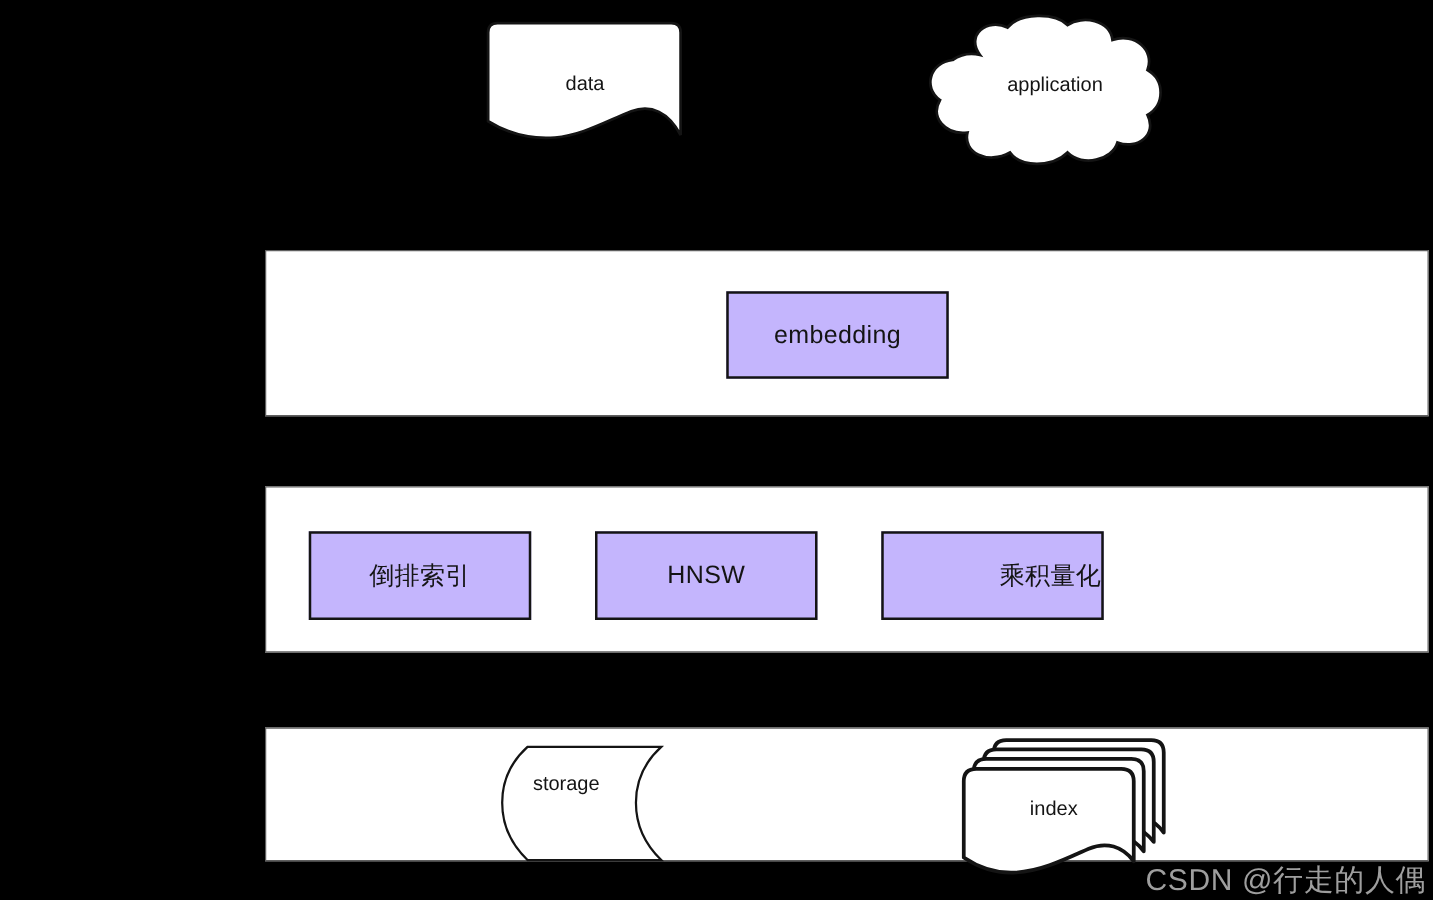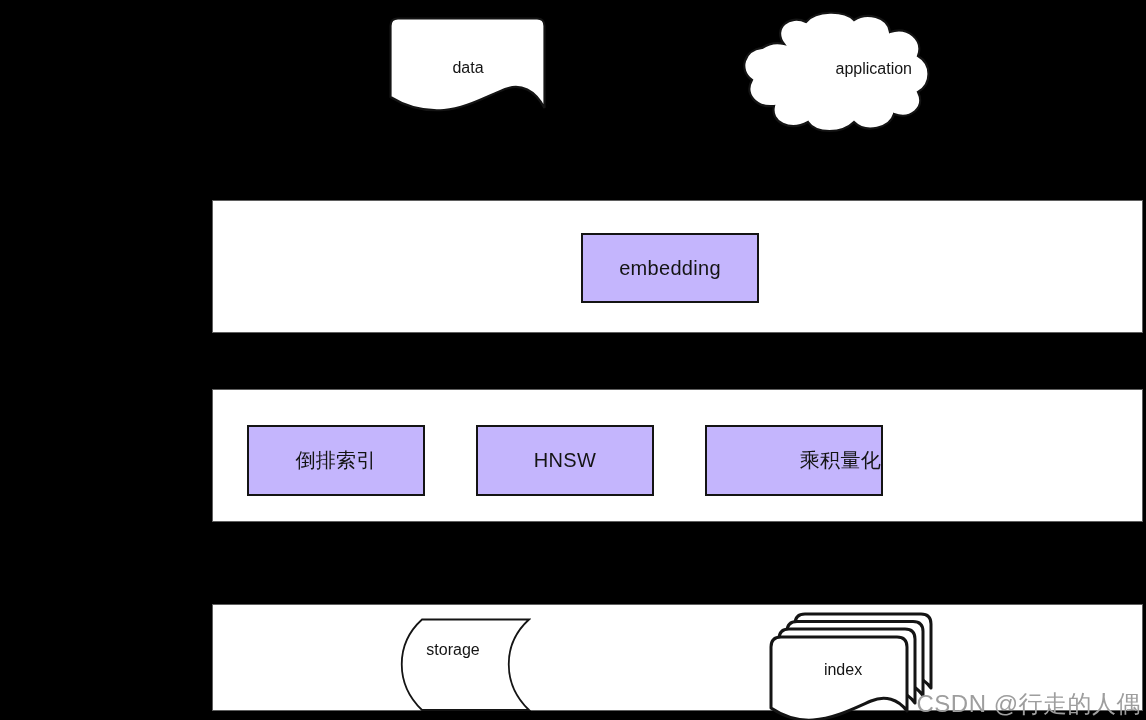--- a/index.html
+++ b/index.html
@@ -22,21 +22,21 @@
   .band {
     position: absolute;
     left: 212px;
     width: 931px;
     background: #ffffff;
     border: 1px solid #5f5f5f;
     box-sizing: border-box;
   }
   .band.embedding-band { top: 200px; height: 133px; }
   .band.algorithm-band { top: 389px; height: 133px; padding-left: 19px; }
-  .band.storage-band   { top: 604px; height: 107px; }
+  .band.storage-band   { top: 582px; height: 107px; }
 
   
   .node-box {
     position: absolute;
     background: #c4b5fd;
     border: 2px solid #141414;
     box-sizing: border-box;
     display: flex;
     align-items: center;
     justify-content: center;
@@ -93,21 +93,21 @@
              C 176 17 192 31 186 47
              C 200 55 200 75 186 83
              C 194 99 178 111 162 105
              C 158 119 134 125 122 113
              C 110 125 84 125 76 113
              C 58 123 38 113 42 97
              C 24 99 12 85 20 71
              C 6 61 12 41 30 39
              C 36 35 44 33 52 35 Z" fill="#ffffff" stroke="#141414" stroke-width="2.2"></path>
   </svg>
-  <div class="shape-label" style="left:712px; top:60px; width:200px;text-align:right;">application</div>
+  <div class="shape-label" style="left:744px; top:60px; width:200px;">application</div>
 
   <div class="band embedding-band">
     <div class="node-box embedding-box">
       <span>embedding</span>
     </div>
   </div>
 
   <div class="band algorithm-band">
     <div class="node-box algo-box pos-0">
       <span>倒排索引</span>

